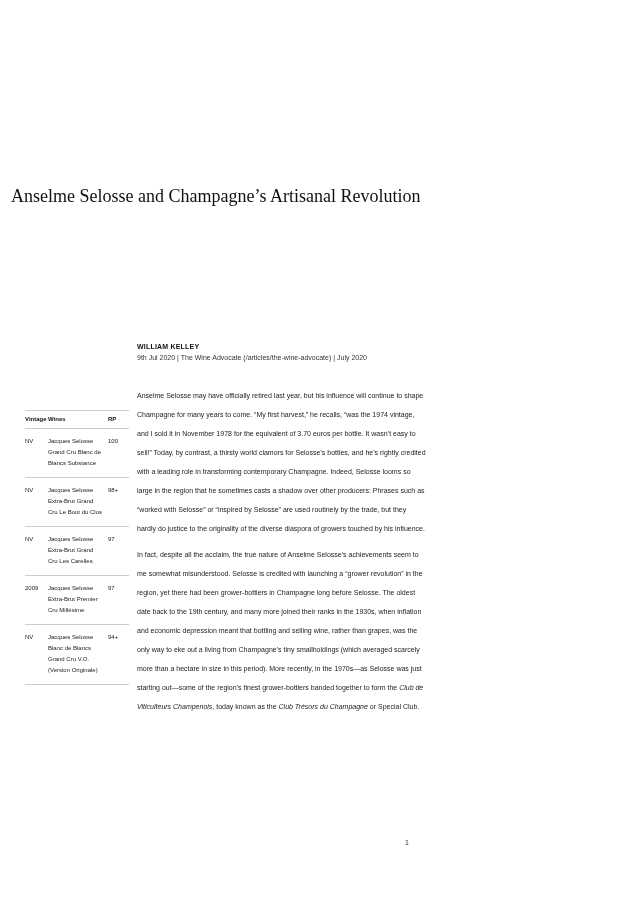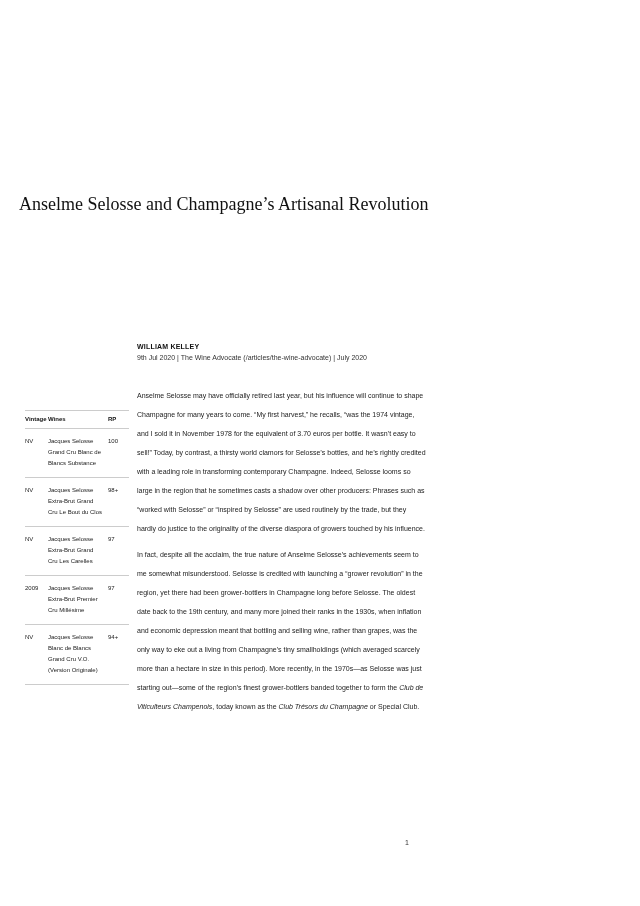--- a/index.html
+++ b/index.html
@@ -9,21 +9,21 @@
     height: 906px;
     background: #ffffff;
     overflow: hidden;
     font-family: "Liberation Sans", sans-serif;
     color: #1a1a1a;
   }
   .title {
     position: absolute;
     left: 7px;
     top: 182px;
-    margin: 12px;
+    margin: 4px;
     font-family: "Liberation Serif", serif;
     font-weight: 400;
     font-size: 18px;
     letter-spacing: 0px;
     color: #111111;
     white-space: nowrap;
   }
   .byline { position: absolute; left: 137px; top: 343px; }
   .author {
     font-size: 7px;

